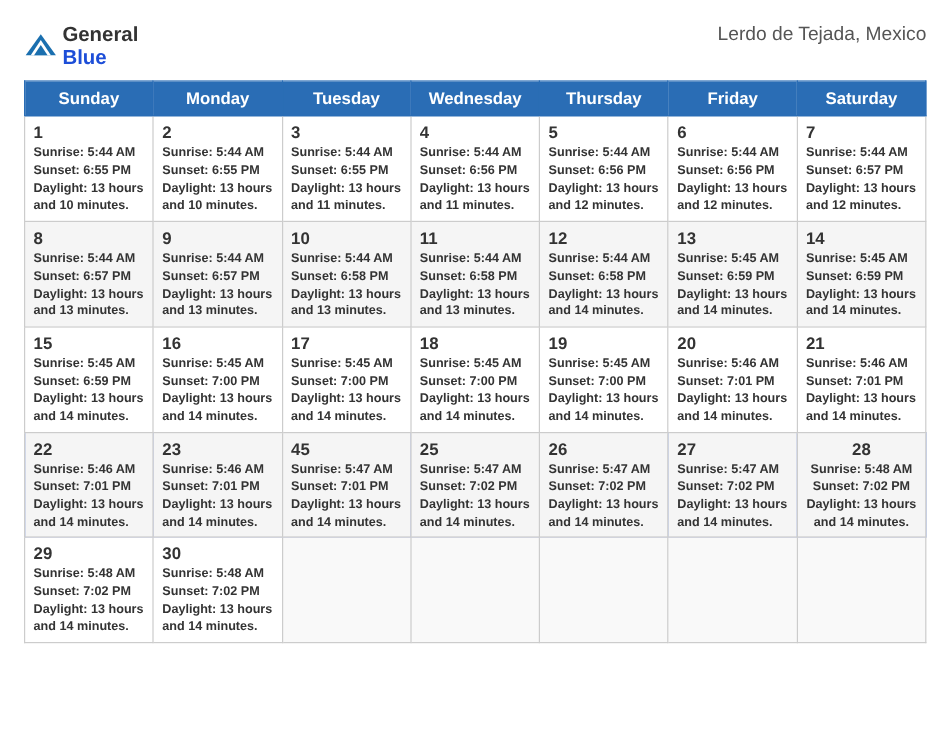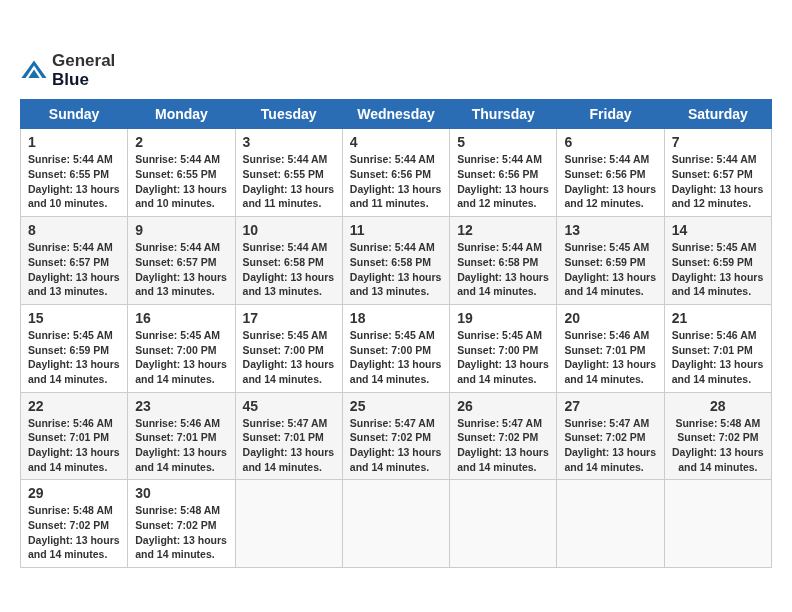--- a/index.html
+++ b/index.html
@@ -8,21 +8,20 @@
       background: #fff;
       width: 792px;
       min-height: 612px;
       padding: 20px;
     }
     .header {
       display: flex;
       justify-content: space-between;
       align-items: flex-start;
       margin-bottom: 10px;
-      margin-top: 32px;
     }
     .logo {
       display: flex;
       align-items: center;
       gap: 4px;
     }
     .logo-text {
       display: flex;
       flex-direction: column;
       line-height: 1.1;
@@ -91,24 +90,25 @@
 
 <div class="header">
   <div class="logo">
     <svg class="logo-icon" viewBox="0 0 40 40" xmlns="http://www.w3.org/2000/svg">
       <polygon points="20,5 38,30 2,30" fill="#1a6faf"></polygon>
       <polygon points="20,12 32,30 8,30" fill="#fff"></polygon>
       <polygon points="20,18 28,30 12,30" fill="#1a6faf"></polygon>
     </svg>
     <div class="logo-text">
       <span style="font-size:17px;font-weight:bold;color:#333;">General</span>
-      <span style="font-size:17px;font-weight:bold;color:#0f172a;">Blue</span>
+      <span style="font-size:17px;font-weight:bold;color:#1d4ed8;">Blue</span>
     </div>
   </div>
   <div class="title-block">
+    <div class="location">Lerdo de Tejada, Mexico</div>
   </div>
 </div>
 
 <table class="calendar">
   <thead>
     <tr>
     <th>Sunday</th>
         <th>Monday</th>
         <th>Tuesday</th>
         <th>Wednesday</th>

